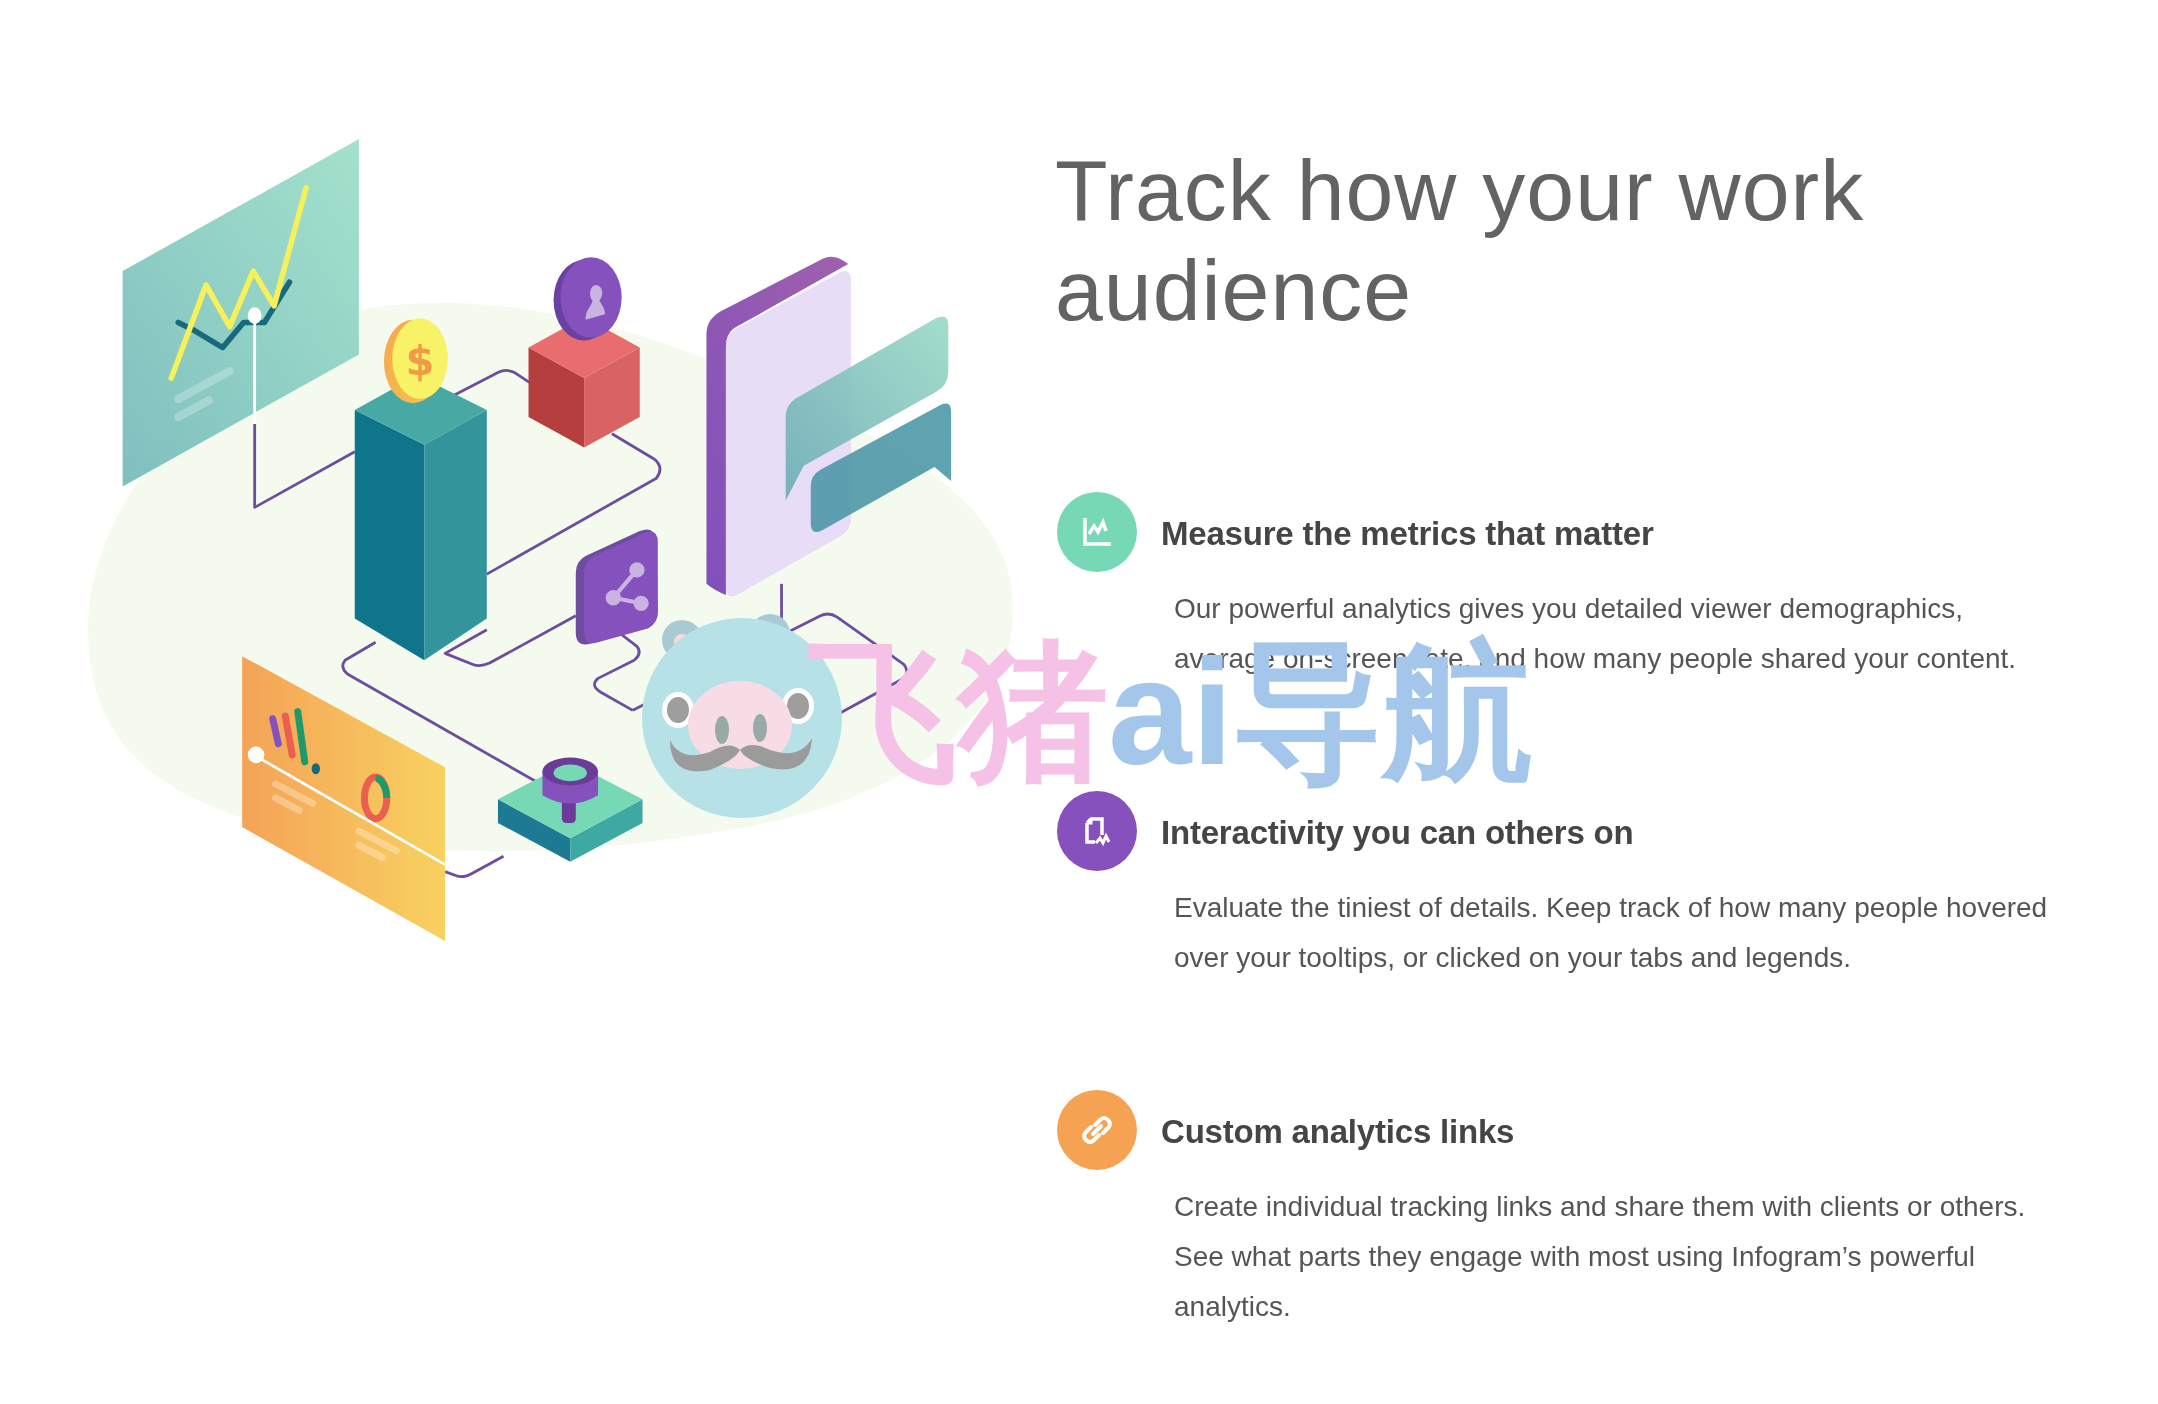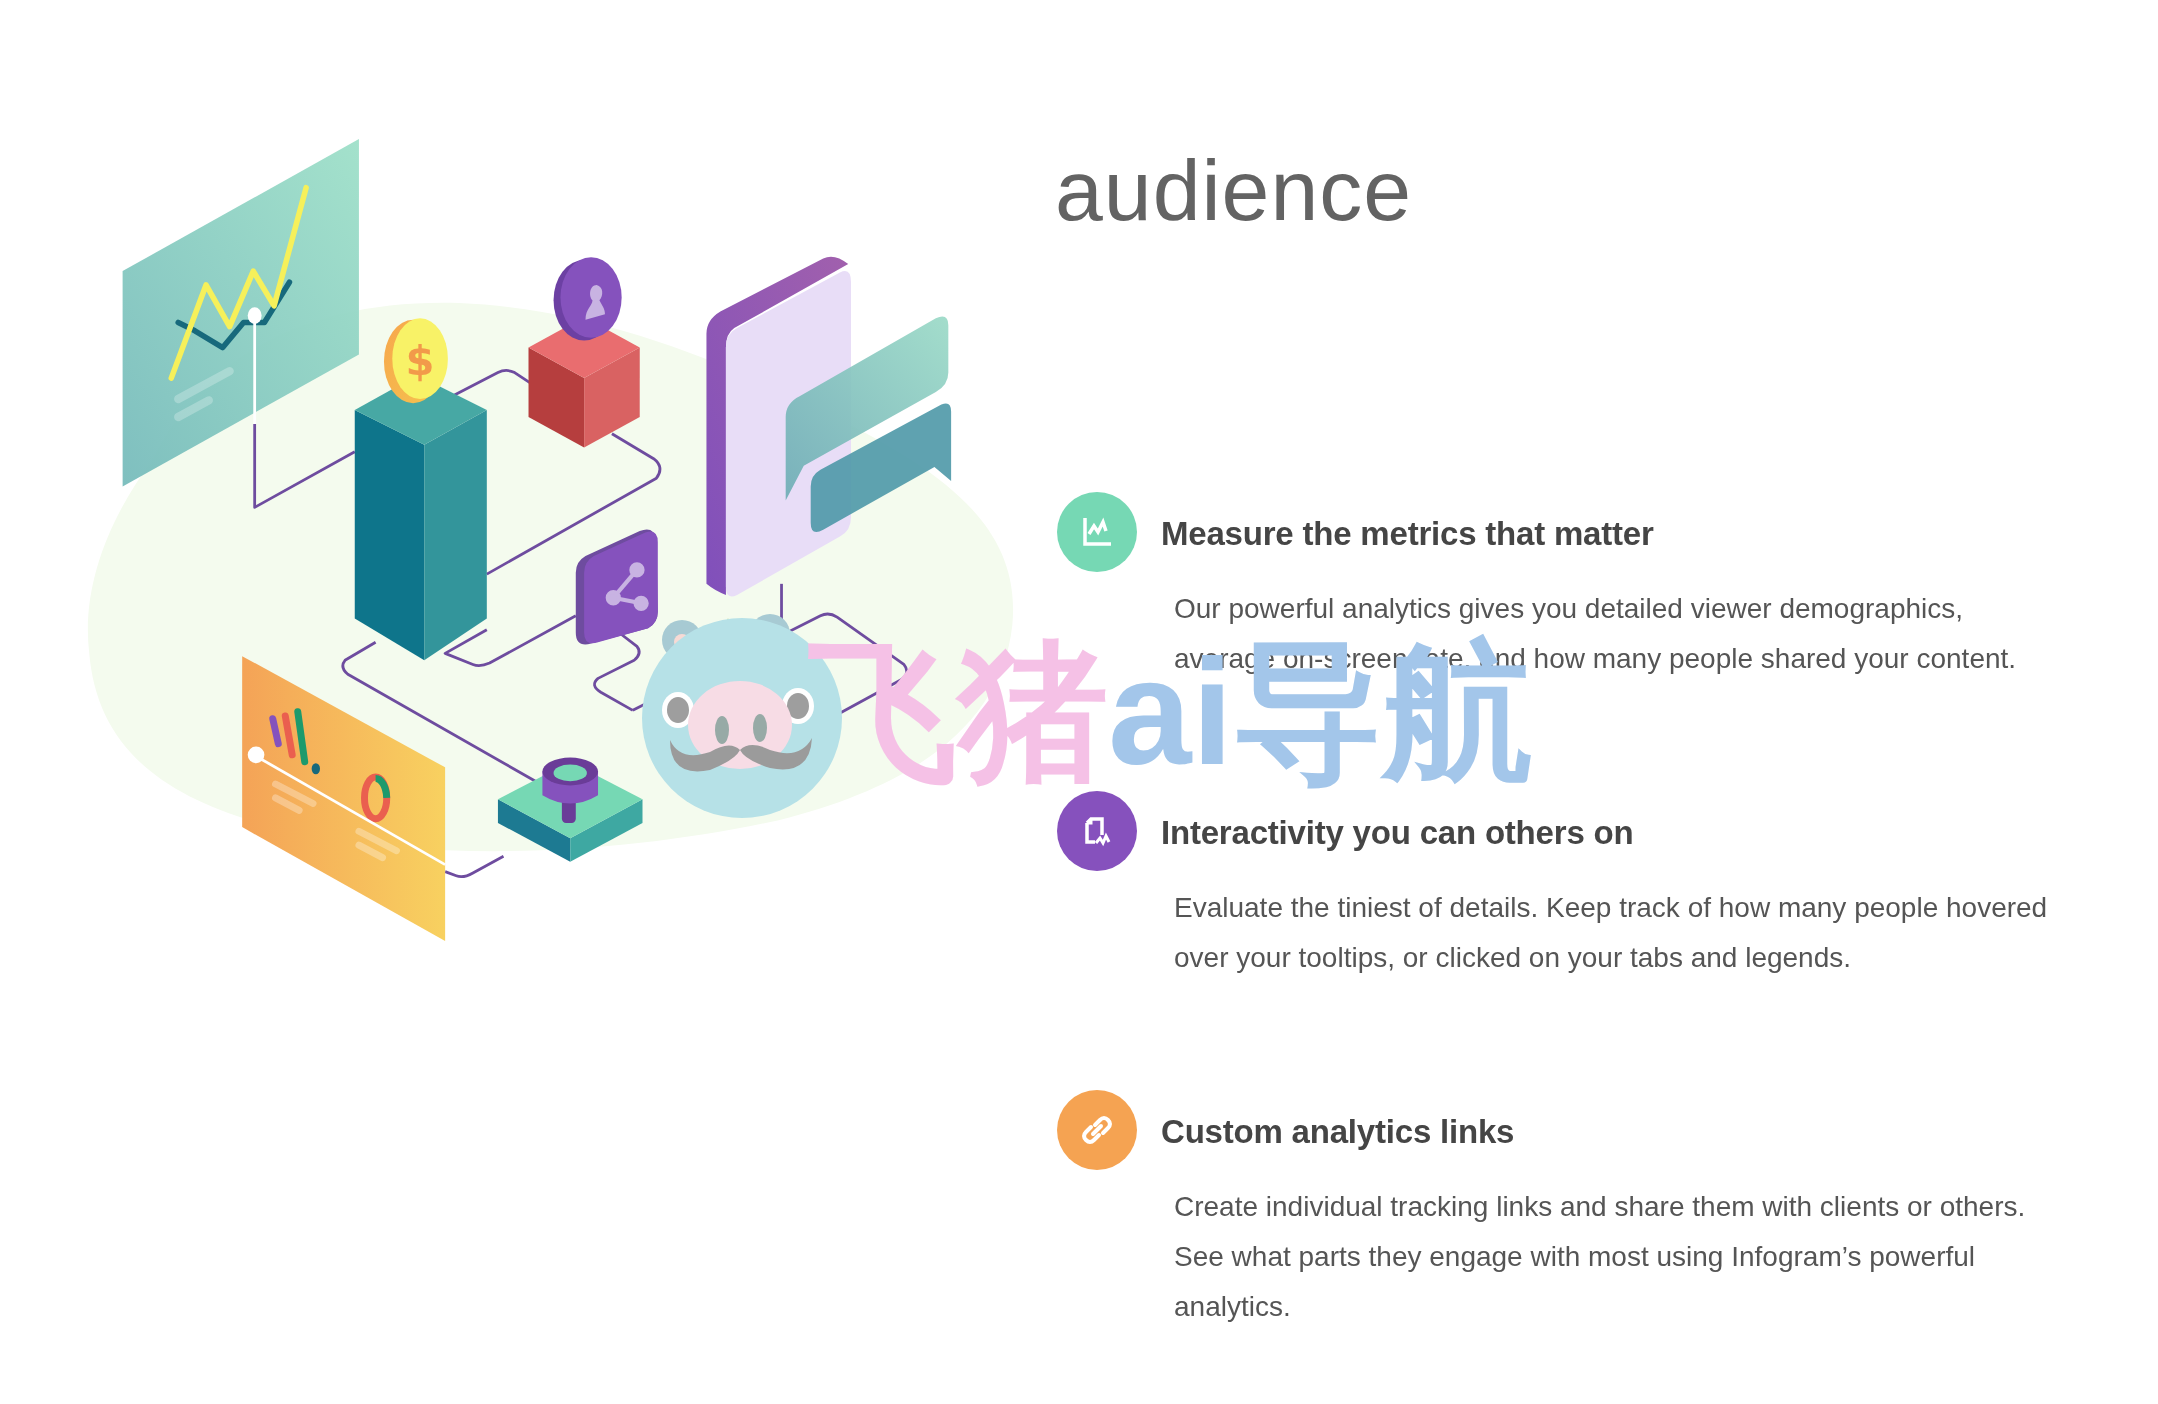--- a/index.html
+++ b/index.html
@@ -135,20 +135,21 @@
     <polygon points="410,603 462,575 462,592 410,620" fill="#3ea8a2"></polygon>
     <polygon points="358,575 410,548 462,575 410,603" fill="#76d8b4"></polygon>
     <rect x="404" y="568" width="10" height="24" rx="3" fill="#6a3c98"></rect>
     <path d="M390,555 L390,572 Q410,584 430,572 L430,555 Z" fill="#8552bd"></path>
     <ellipse cx="410" cy="555" rx="20" ry="10" fill="#6a3c98"></ellipse>
     <ellipse cx="410" cy="556" rx="12" ry="6" fill="#76d8b4"></ellipse>
   </g>
 </svg>
 
 <h1 class="hero-title">
+  <span>Track how your work</span>
   <span>audience</span>
 </h1>
 
 <div class="feature" style="top:492px;">
   <div class="icon" style="background:#76d8b4;">
     <svg viewBox="0 0 44 44">
       <polyline points="10,8 10,34 36,34" fill="none" stroke="#fff" stroke-width="3.5"></polyline>
       <polyline points="14,24 19,16 23,22 28,12 31,21" fill="none" stroke="#fff" stroke-width="3.5" stroke-linejoin="miter"></polyline>
     </svg>
   </div>

